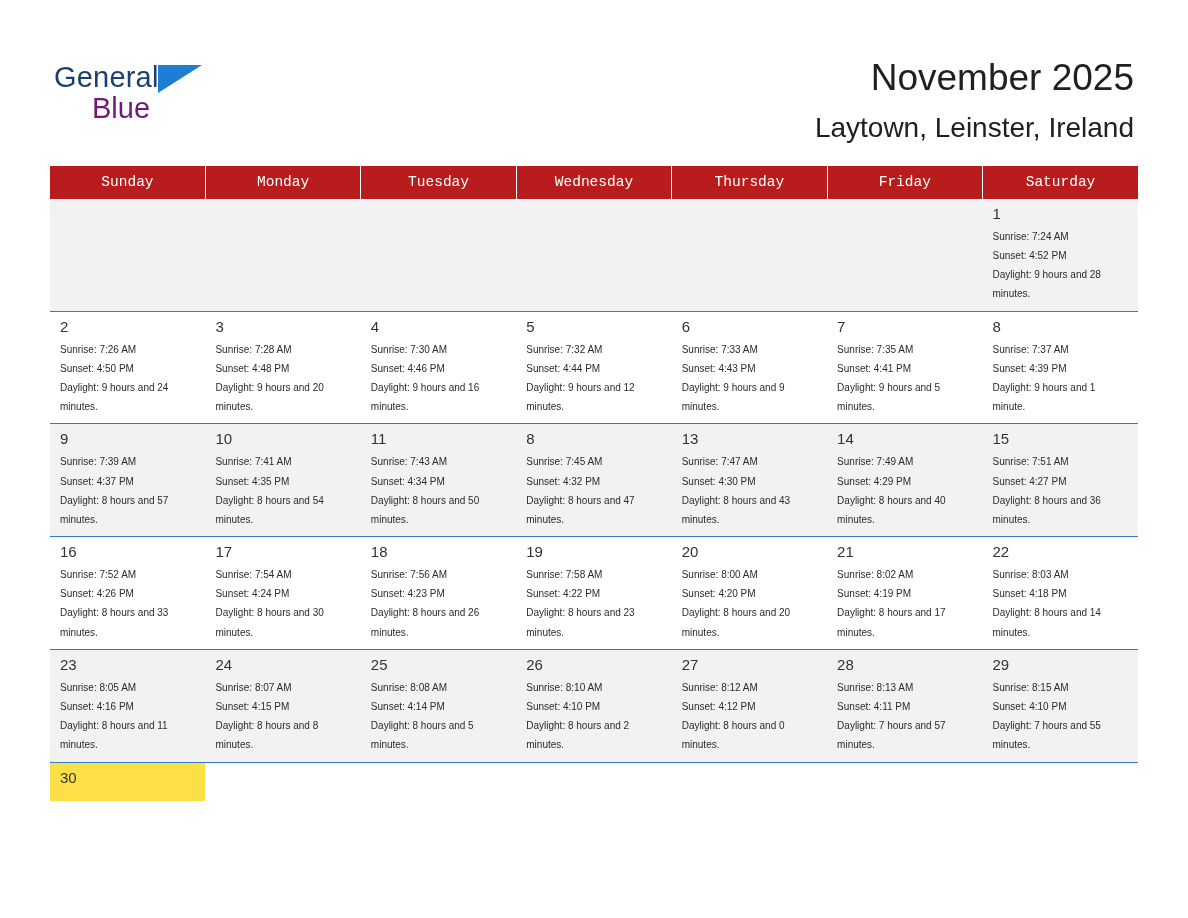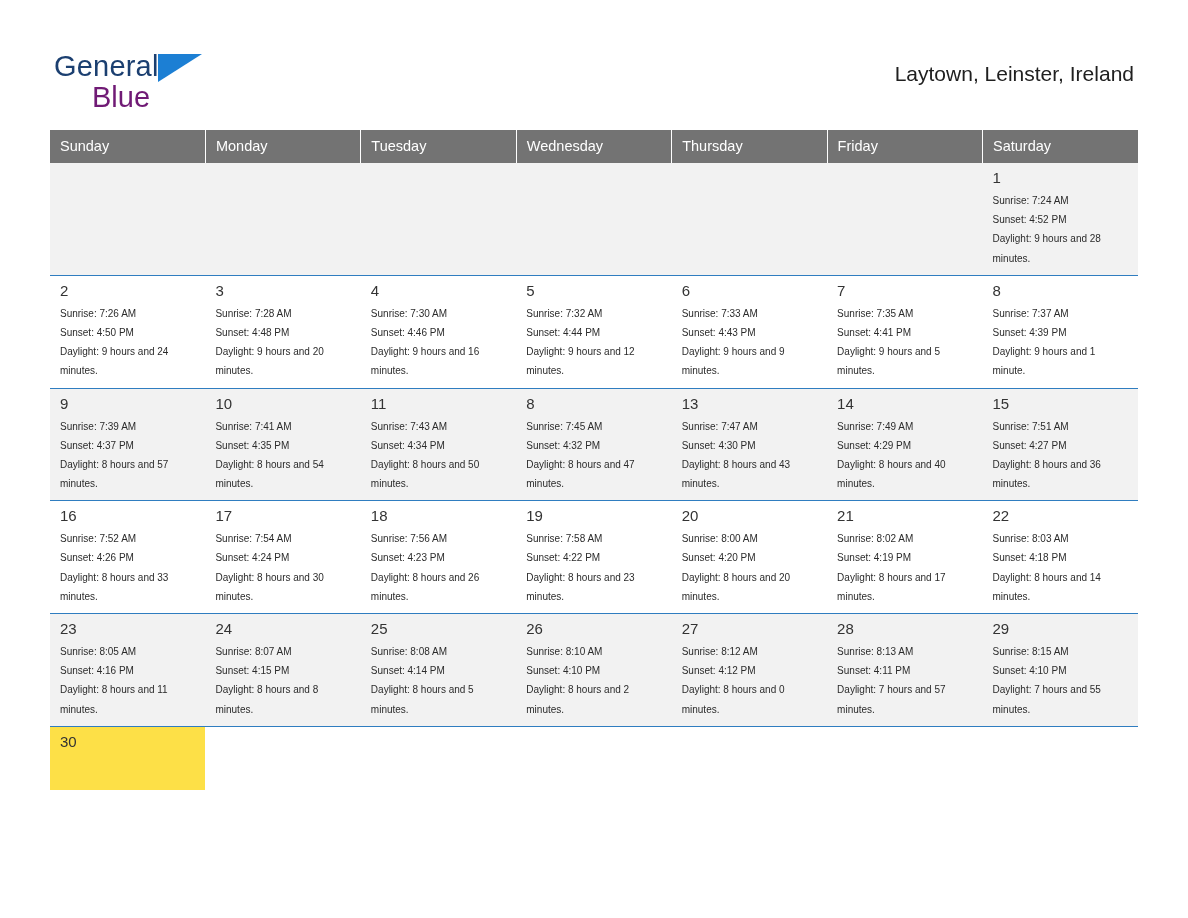--- a/index.html
+++ b/index.html
@@ -8,20 +8,21 @@
     padding: 0;
     background: #ffffff;
     font-family: "Liberation Sans", sans-serif;
   }
   .page {
     width: 1188px;
     height: 790px;
     position: relative;
     background: #ffffff;
     padding: 0;
+    margin-top: 11px;
   }
   
   .header {
     display: flex;
     align-items: flex-start;
     justify-content: space-between;
     padding: 46px 54px 0 54px;
   }
   .logo {
     position: relative;
@@ -57,41 +58,42 @@
     padding-top: 2px;
   }
   .month-title {
     font-size: 37px;
     color: #202020;
     line-height: 1.05;
     font-weight: 400;
     white-space: nowrap;
   }
   .location {
-    font-size: 21px;
+    font-size: 28px;
     color: #202020;
     margin-top: 14px;
     font-weight: 400;
     white-space: nowrap;
   }
   
   .calendar {
     margin: 22px 50px 0 50px;
     width: 1088px;
     border-collapse: collapse;
     table-layout: fixed;
   }
   .calendar thead th {
-    background: #737373;
+    background: #b91c1c;
     color: #ffffff;
     font-size: 14.5px;
     font-weight: 400;
-    text-align: left;
+    text-align: center;
     padding: 8px 10px 9px 10px;
     border-right: 1px solid #ffffff;
+    font-family: Liberation Mono, monospace;
   }
   .calendar thead th:last-child { border-right: none; }
   .calendar td {
     vertical-align: top;
     border-bottom: 1px solid #2f7dc0;
     padding: 0;
     height: 110px;
     background: #ffffff;
   }
   .cell-inner {
@@ -124,20 +126,21 @@
     <div class="logo">
       <span class="logo-general">General</span>
       <span class="logo-blue">Blue</span>
       <span class="logo-flag">
         <svg width="44" height="28" viewBox="0 0 44 28">
           <polygon points="0,0 44,0 0,28" fill="#1c7fd4"></polygon>
         </svg>
       </span>
     </div>
     <div class="title-block">
+      <div class="month-title">November 2025</div>
       <div class="location">Laytown, Leinster, Ireland</div>
     </div>
   </div>
 
   <table class="calendar">
     <thead>
       <tr>
         <th>Sunday</th>
         <th>Monday</th>
         <th>Tuesday</th>

